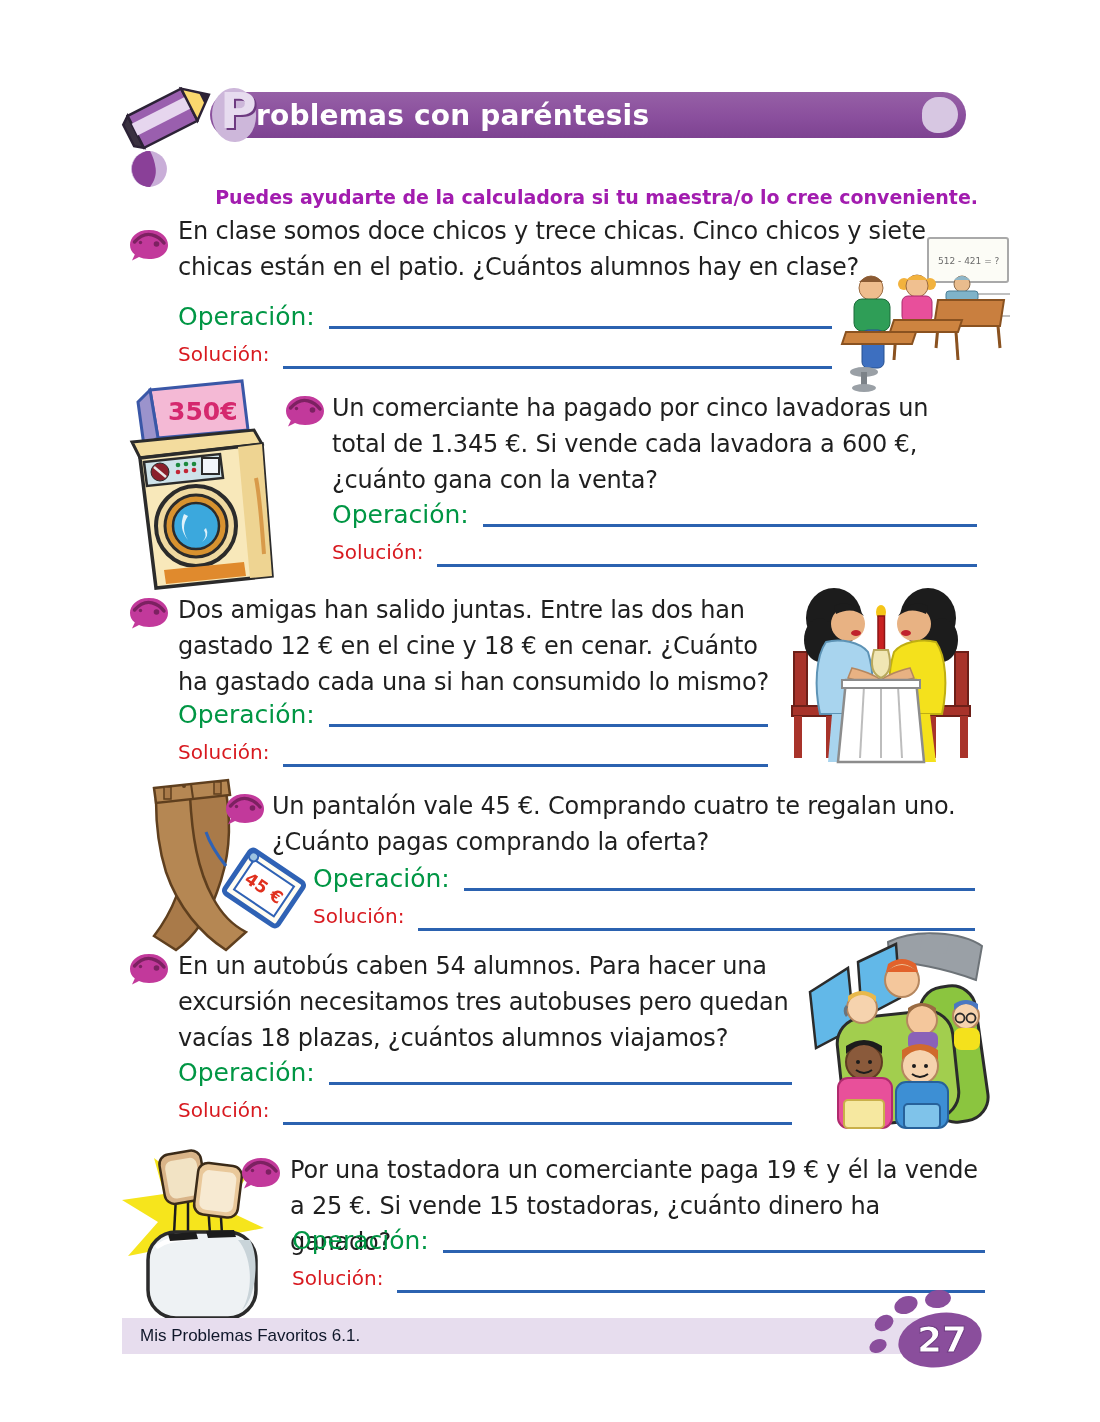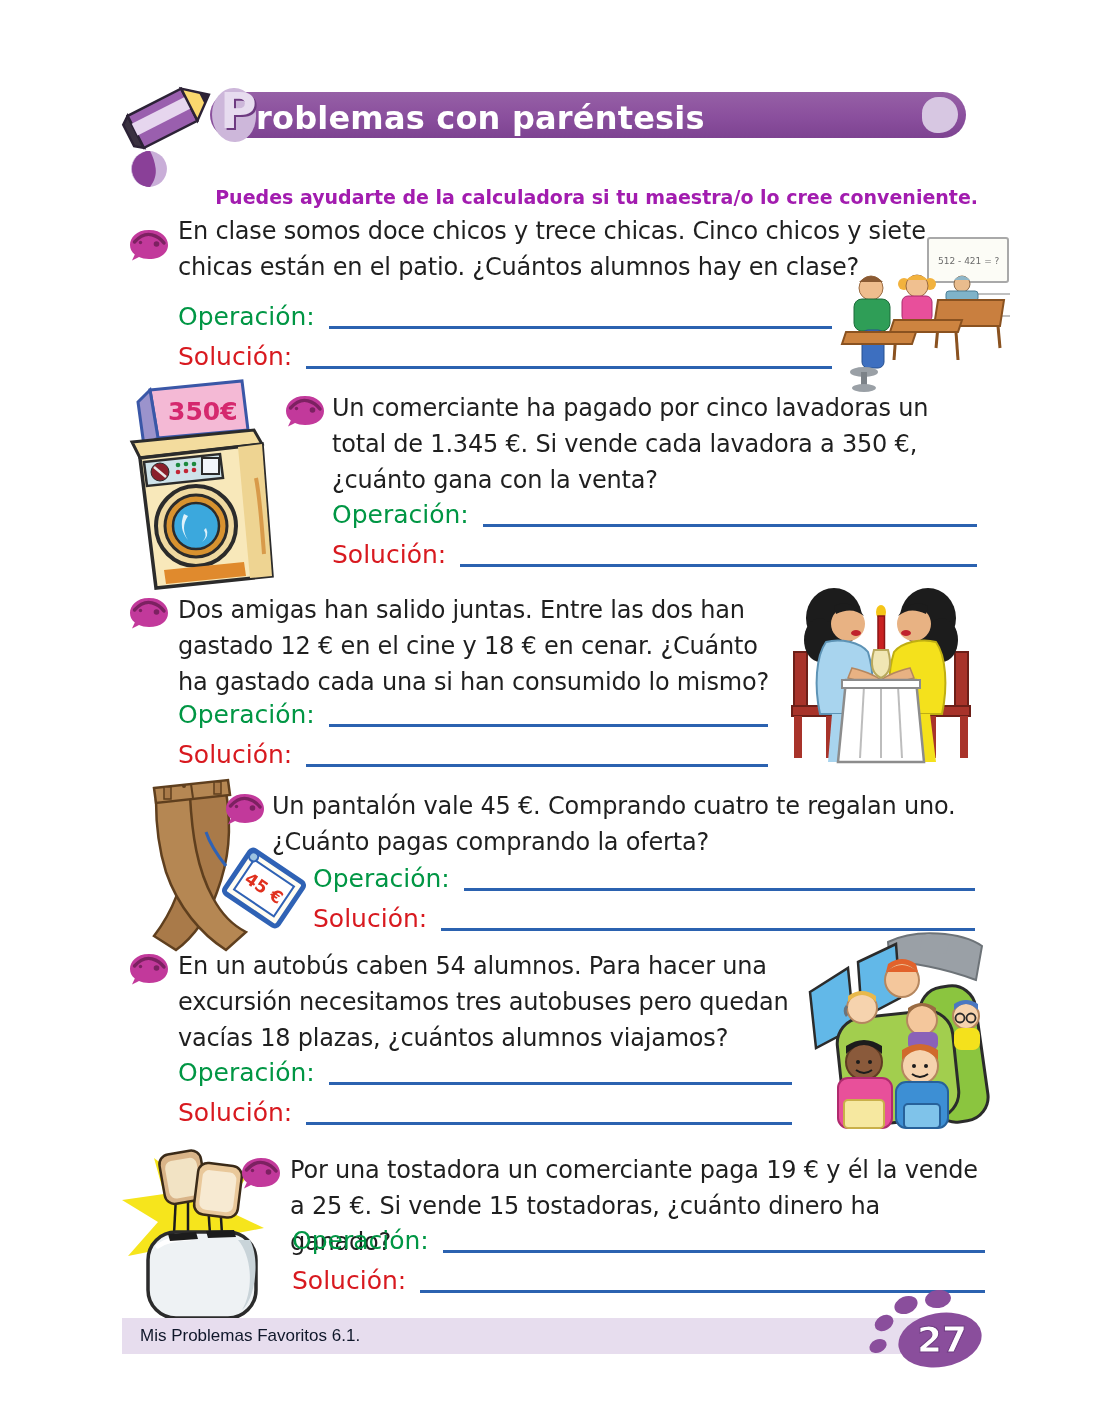--- a/index.html
+++ b/index.html
@@ -9,38 +9,38 @@
   
   .banner{position:absolute;left:210px;top:92px;width:756px;height:46px;
     background:linear-gradient(180deg,#9660a6 0%,#8a4f9d 55%,#7d4391 100%);
     border-radius:24px;}
   .banner-blob-right{position:absolute;right:8px;top:5px;width:36px;height:36px;
     background:#d7c7e2;border-radius:48% 52% 55% 45%;}
   .banner-p-blob{position:absolute;left:2px;top:-4px;width:44px;height:54px;
     background:#cdb7da;border-radius:50% 50% 48% 52%;}
   .banner-p{position:absolute;left:10px;top:-10px;font-size:50px;font-weight:bold;
     color:#e7dcef;text-shadow:2px 2px 0 #6d3a80;}
-  .banner-title{position:absolute;left:46px;top:7px;font-size:32px;font-weight:bold;
+  .banner-title{position:absolute;left:46px;top:7px;font-size:28px;font-weight:bold;
     color:#ffffff;letter-spacing:0.2px;}
   .pencil{position:absolute;left:116px;top:74px;}
 
   
   .halfmoon{position:absolute;left:130px;top:150px;}
   .instr1{position:absolute;left:178px;top:152px;width:800px;font-size:22.5px;
     font-weight:bold;color:#8a3f98;}
   .instr2{position:absolute;left:178px;top:186px;width:800px;font-size:19px;
     font-weight:bold;color:#a21caf;text-align:right;}
 
   
   .bullet{position:absolute;width:42px;height:36px;}
   .ptext{position:absolute;font-size:24px;line-height:1.5;color:#1f1f1f;margin:0;
     letter-spacing:-0.2px;}
   .ansrow{position:absolute;display:flex;}
   .op-label{font-size:25px;color:#009644;white-space:nowrap;}
-  .sol-label{font-size:25px;color:#d8191f;white-space:nowrap;}
+  .sol-label{font-size:20px;color:#d8191f;white-space:nowrap;}
   .write-line{flex:1;border-bottom:3px solid #2b62b0;margin:0 0 5px 14px;height:24px;}
   .illus{position:absolute;}
 </style>
 </head>
 <body>
 
 <div class="page">
 
   <svg class="pencil" width="102" height="84" viewBox="0 0 102 84">
     <g transform="rotate(-27 51 42)">
@@ -134,21 +134,21 @@
     <path d="M64 136 Q58 150 68 162 Q60 150 68 138 Z" fill="#dff2fb"></path>
     <path d="M84 152 Q88 158 82 164 Q90 158 86 150 Z" fill="#dff2fb"></path>
     <polygon points="44,192 124,184 126,198 46,206" fill="#e08a2d"></polygon>
   </svg>
   <svg class="bullet" style="left:284px;top:394px;" viewBox="0 0 42 36">
     <path d="M21 2 C 34 2 40 10 40 17 C 40 25 33 31 21 31 C 17 31 13.6 30.3 11 29 L4 32.5 L6.8 26.5 C 3.6 24 2 20.8 2 17 C 2 10 8 2 21 2 Z" fill="#c2399b"></path>
     <path d="M6.5 14 Q 15 4.5 24 6.8 Q 31.5 8.8 36 15" fill="none" stroke="#7c2161" stroke-width="3.4" stroke-linecap="round"></path>
     <circle cx="28.5" cy="16" r="2.8" fill="#7c2161"></circle>
     <circle cx="12.5" cy="14.5" r="1.7" fill="#7c2161"></circle>
   </svg>
-  <p class="ptext" style="left:332px;top:390px;width:648px;">Un comerciante ha pagado por cinco lavadoras un total de 1.345 €. Si vende cada lavadora a 350 €, ¿cuánto gana con la venta?</p>
+  <p class="ptext" style="left:332px;top:390px;width:648px;">Un comerciante ha pagado por cinco lavadoras un total de 1.345 €. Si vende cada lavadora a 600 €, ¿cuánto gana con la venta?</p>
   <div class="ansrow" style="left:332px;top:500px;width:645px;">
     <span class="op-label">Operación:</span>
     <span class="write-line"></span>
   </div>
   <div class="ansrow" style="left:332px;top:540px;width:645px;">
     <span class="sol-label">Solución:</span>
     <span class="write-line"></span>
   </div>
 
   <svg class="bullet" style="left:128px;top:596px;" viewBox="0 0 42 36">

